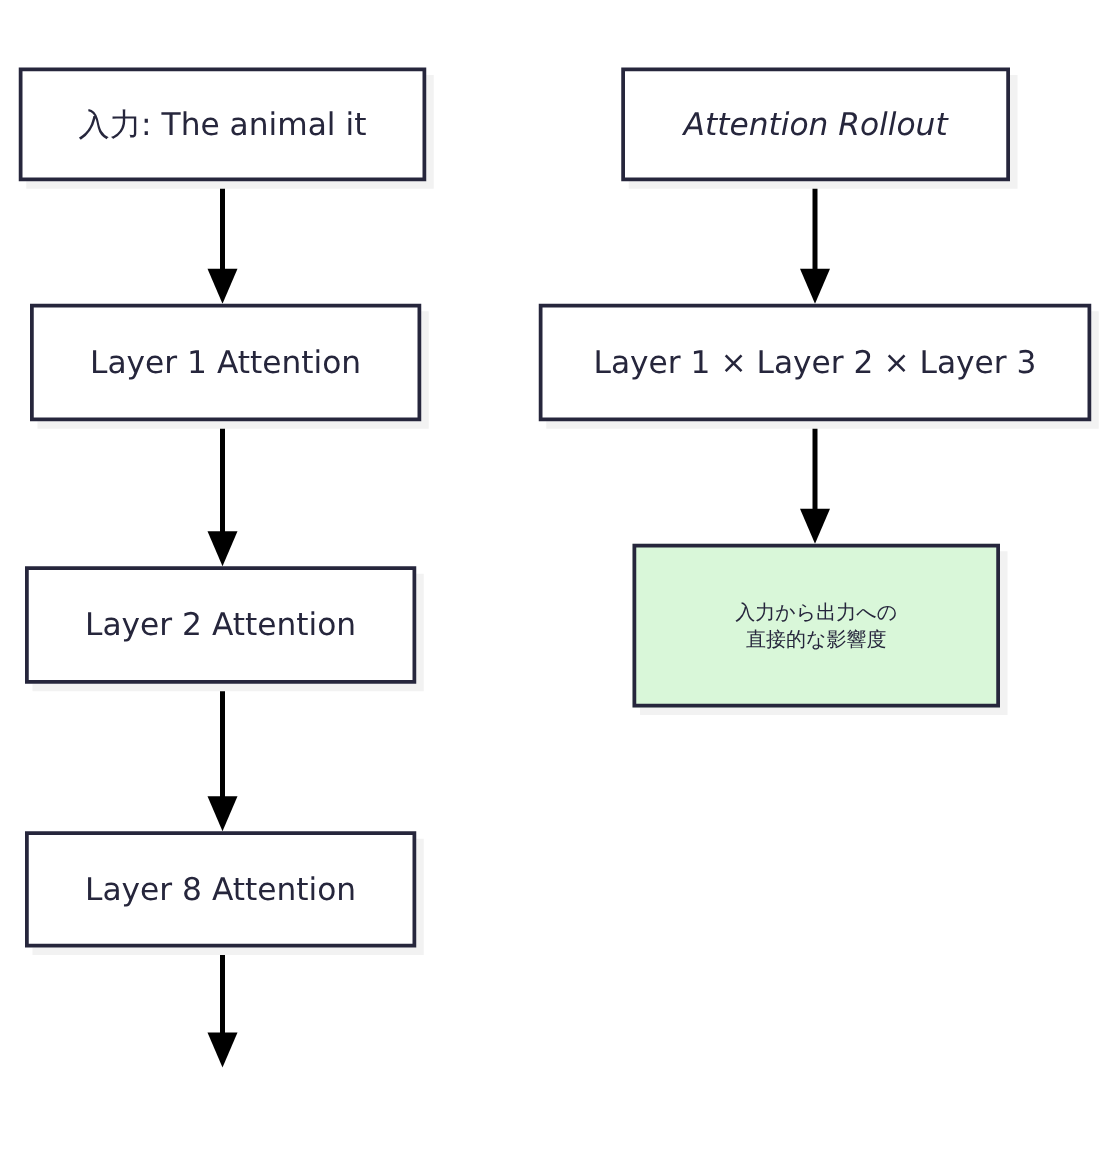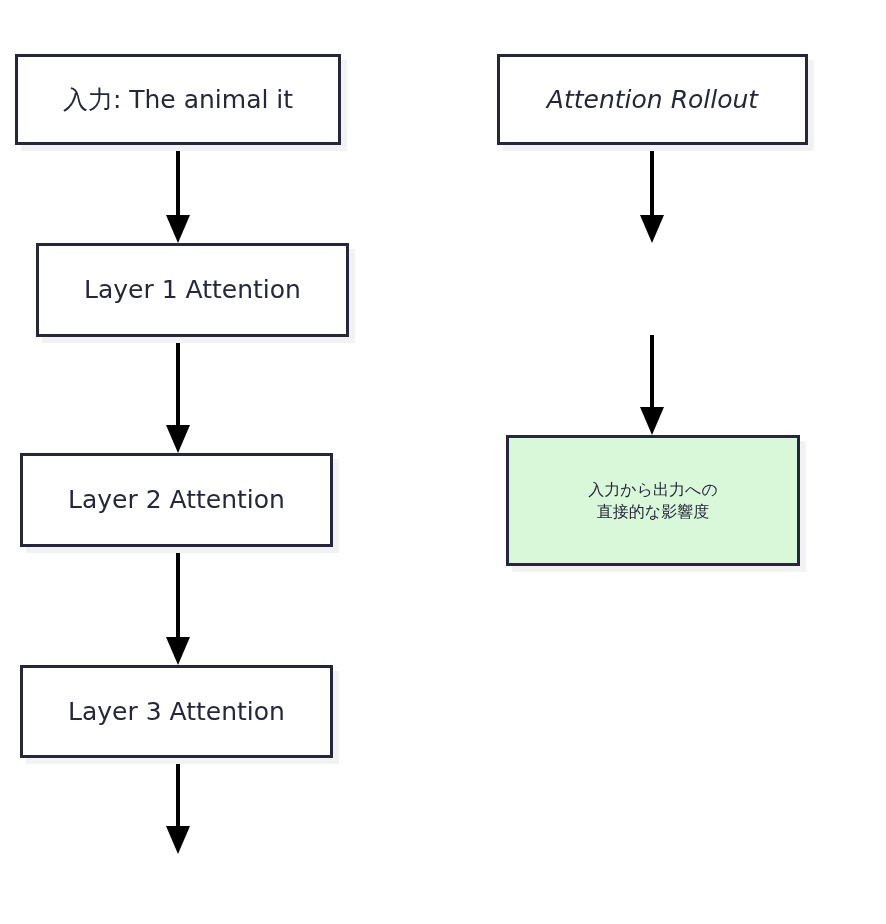--- a/index.html
+++ b/index.html
@@ -43,21 +43,21 @@
     display: block;
     white-space: pre-line;
   }
 
   .node.highlight {
     background: #d9f7d9;
   }
 
   
   #node-input        { left: 15px;  top: 15px;  width: 326px; height: 91px;  font-size: 25px; }
-  #node-layer1       { left: 36px;  top: 204px; width: 313px; height: 94px;  font-size: 25px; }
+  #node-layer1       { left: 24px;  top: 204px; width: 313px; height: 94px;  font-size: 25px; }
   #node-layer2       { left: 20px;  top: 414px; width: 313px; height: 94px;  font-size: 25px; }
   #node-layer3       { left: 20px;  top: 626px; width: 313px; height: 93px;  font-size: 25px; }
   #node-output       { left: 42px;  top: 815px; width: 271px; height: 93px;  font-size: 25px; }
 
   
   #node-rollout      { left: 497px; top: 15px;  width: 311px; height: 91px;  font-size: 25px; font-style: italic; }
   #node-product      { left: 431px; top: 204px; width: 442px; height: 94px;  font-size: 25px; }
   #node-effect       { left: 506px; top: 396px; width: 294px; height: 131px; font-size: 16px; }
 
   
@@ -120,27 +120,30 @@
 
   <div class="node" id="node-layer1">
     <span class="label">Layer 1 Attention</span>
   </div>
 
   <div class="node" id="node-layer2">
     <span class="label">Layer 2 Attention</span>
   </div>
 
   <div class="node" id="node-layer3">
-    <span class="label">Layer 3 Attention</span>
+    <span class="label">Layer 8 Attention</span>
   </div>
 
 
   <div class="node" id="node-rollout">
     <span class="label">Attention Rollout</span>
   </div>
 
+  <div class="node" id="node-product">
+    <span class="label">Layer 1 × Layer 2 × Layer 3</span>
+  </div>
 
   <div class="node highlight" id="node-effect">
     <span class="label">入力から出力への
 直接的な影響度</span>
   </div>
 
 </div>
 
 </body></html>

